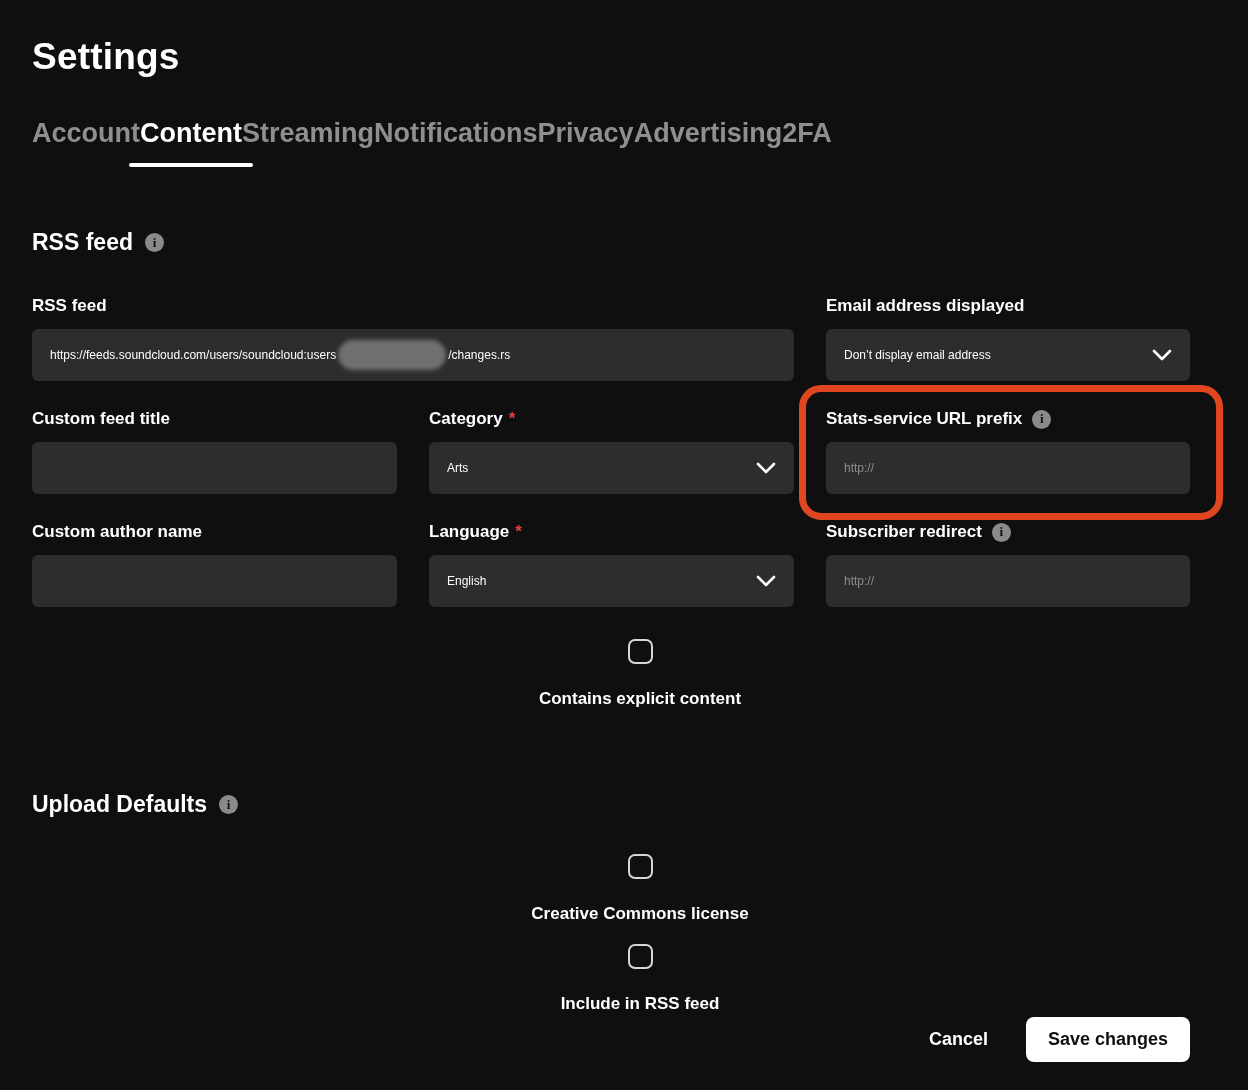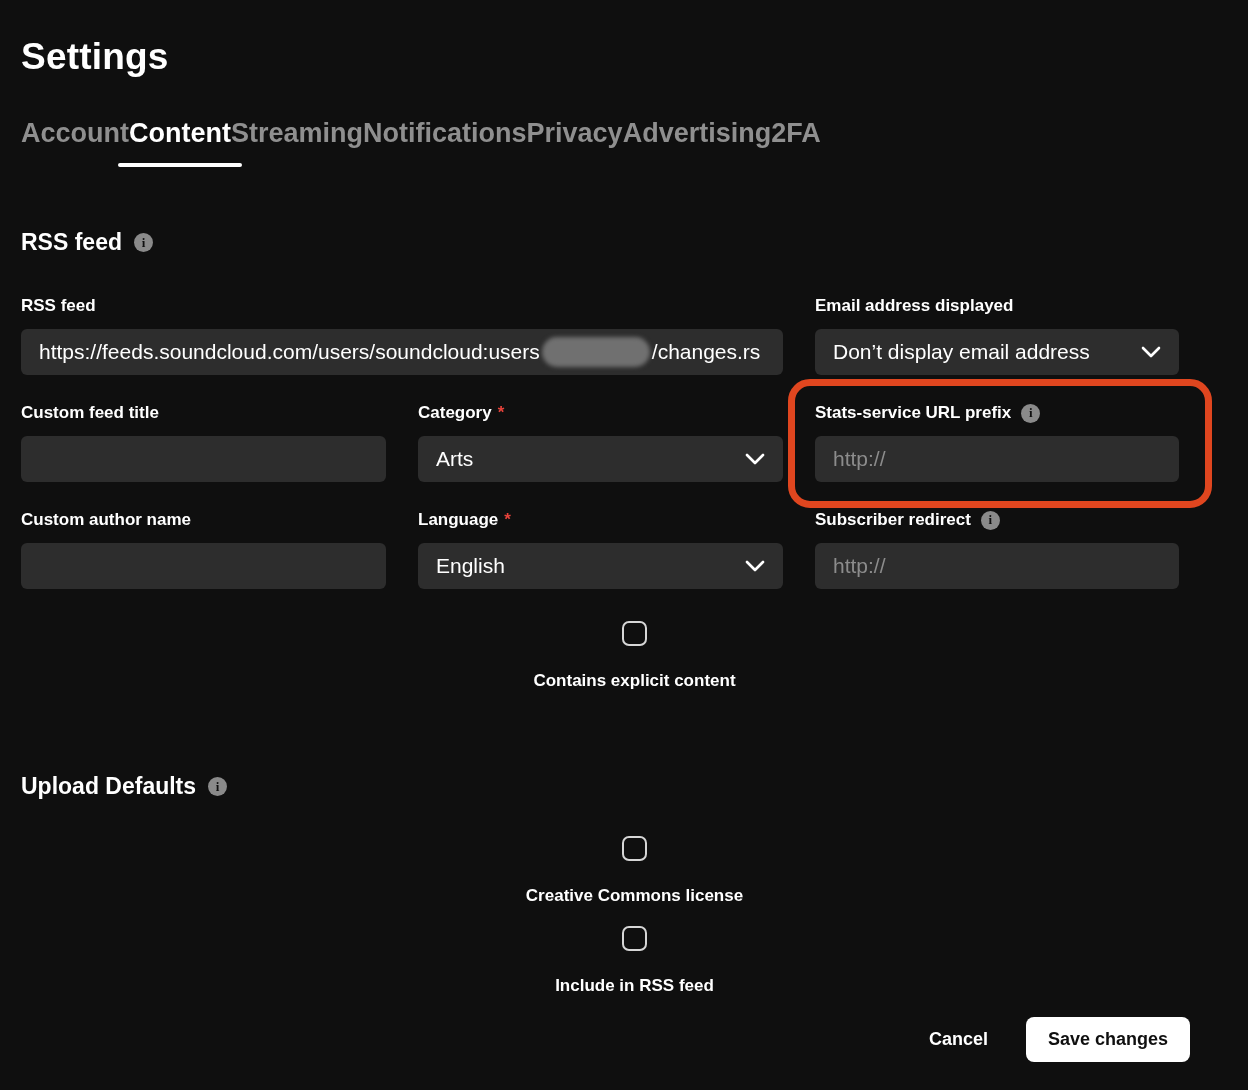--- a/index.html
+++ b/index.html
@@ -3,21 +3,21 @@
 <meta charset="utf-8">
 <style>
   * { margin: 0; padding: 0; box-sizing: border-box; }
   html, body {
     width: 1248px; height: 1090px;
     background: #0f0f0f;
     font-family: "Liberation Sans", sans-serif;
     color: #ffffff;
     overflow: hidden;
   }
-  .page { position: relative; width: 1248px; height: 1090px; padding: 36px 0 0 21px; }
+  .page { position: relative; width: 1248px; height: 1090px; padding: 36px 0 0 32px; }
 
   .page-title { font-size: 37px; font-weight: 800; letter-spacing: 0.2px; }
 
   
   .tab-bar { display: flex; margin-top: 40px; align-items: flex-start; }
   .tab {
     font-size: 27px; font-weight: 700; color: #8f8f8f;
     padding-bottom: 18px; position: relative; cursor: pointer; white-space: nowrap;
   }
   .tab.active { color: #ffffff; }
@@ -48,23 +48,23 @@
     width: 1158px;
   }
   .field { display: flex; flex-direction: column; }
   .field-label {
     font-size: 17px; font-weight: 700; color: #ffffff;
     margin-bottom: 13px; display: flex; align-items: center; gap: 10px;
   }
   .required-mark { color: #e8433b; font-weight: 700; margin-left: -4px; }
 
   .text-input, .select-box, .url-display {
-    height: 46px; border-radius: 6px;
+    height: 52px; border-radius: 6px;
     background: #2d2d2d; border: none; outline: none;
-    color: #ffffff; font-size: 21px;
+    color: #ffffff; font-size: 12px;
     font-family: "Liberation Sans", sans-serif;
     padding: 0 18px;
     display: flex; align-items: center;
     width: 100%;
   }
   input.text-input::placeholder { color: #8c8c8c; }
   .select-box { justify-content: space-between; cursor: pointer; }
   .chevron-icon { flex: 0 0 auto; margin-left: 12px; }
 
   .span-2 { grid-column: 1 / span 2; }

